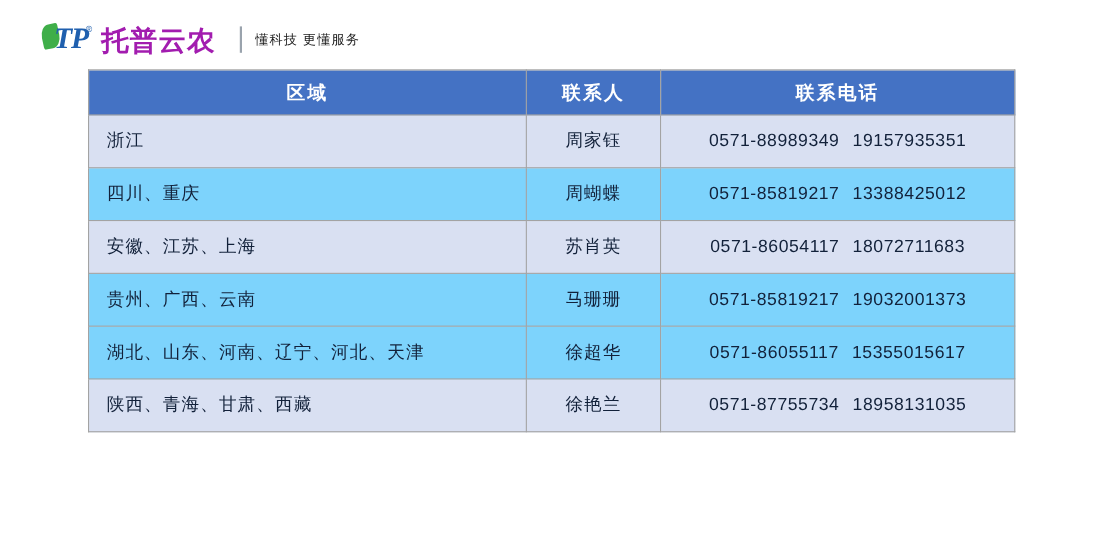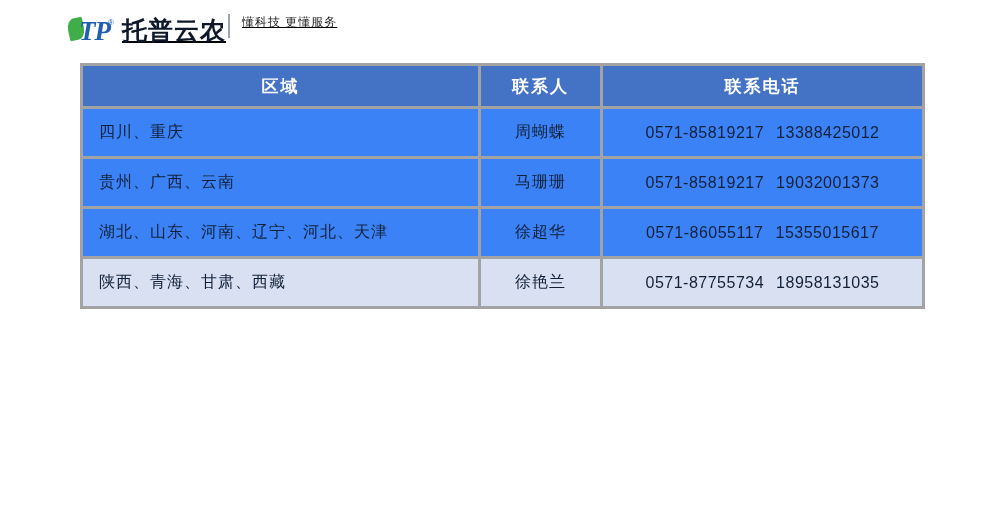--- a/index.html
+++ b/index.html
@@ -17,24 +17,24 @@
     position: relative;
     width: 1000px;
     height: 508px;
     background: #ffffff;
   }
 
   
   .header {
     position: absolute;
     top: 14px;
-    left: 68px;
+    left: 38px;
     display: flex;
+    align-items: center;
     height: 44px;
-    text-decoration: underline;
   }
   .logo-mark {
     position: relative;
     width: 46px;
     height: 36px;
     margin-right: 8px;
   }
   .logo-mark .leaf {
     position: absolute;
     left: 0;
@@ -59,23 +59,23 @@
   .logo-mark .reg {
     position: absolute;
     left: 40px;
     top: 4px;
     font-size: 8px;
     color: #1f5fae;
   }
   .logo-name {
     font-size: 25px;
     font-weight: bold;
-    color: #0f172a;
-    letter-spacing: 1px;
-    margin-right: 0;
+    color: #a21caf;
+    letter-spacing: 1px;
+    margin-right: 20px;
   }
   .logo-divider {
     width: 2px;
     height: 24px;
     background: #9aa3ad;
     margin: 0 12px 0 2px;
   }
   .logo-slogan {
     font-size: 12px;
     color: #1a1a1a;
@@ -89,21 +89,21 @@
     left: 80px;
     width: 842px;
   }
   table.contact-table {
     border-collapse: collapse;
     width: 842px;
     table-layout: fixed;
   }
   table.contact-table th,
   table.contact-table td {
-    border: 3px solid #a3a3a3;
+    border: 1px solid #a3a3a3;
   }
   table.contact-table thead th {
     background: #4472c4;
     color: #ffffff;
     font-size: 17px;
     font-weight: bold;
     height: 38px;
     letter-spacing: 2px;
     text-align: center;
   }
@@ -111,21 +111,21 @@
   col.c-person { width: 122px; }
   col.c-phone  { width: 322px; }
 
   table.contact-table tbody td {
     font-size: 16px;
     color: #12213a;
     height: 45px;
     background: #d9e0f2;
   }
   table.contact-table tbody tr.alt td {
-    background: #3b82f6;
+    background: #7dd3fc;
   }
   td.area {
     text-align: left;
     padding-left: 16px;
     letter-spacing: 1px;
   }
   td.person {
     text-align: center;
     letter-spacing: 1px;
   }
@@ -161,27 +161,41 @@
         <col class="c-phone">
       </colgroup>
       <thead>
         <tr>
           <th>区域</th>
           <th>联系人</th>
           <th>联系电话</th>
         </tr>
       </thead>
       <tbody>
+        <tr>
+          <td class="area">浙江</td>
+          <td class="person">周家钰</td>
+          <td class="phone">
+            <span>0571-88989349</span><span class="num2">19157935351</span>
+          </td>
+        </tr>
         <tr class="alt">
           <td class="area">四川、重庆</td>
           <td class="person">周蝴蝶</td>
           <td class="phone">
             <span>0571-85819217</span><span class="num2">13388425012</span>
           </td>
         </tr>
+        <tr>
+          <td class="area">安徽、江苏、上海</td>
+          <td class="person">苏肖英</td>
+          <td class="phone">
+            <span>0571-86054117</span><span class="num2">18072711683</span>
+          </td>
+        </tr>
         <tr class="alt">
           <td class="area">贵州、广西、云南</td>
           <td class="person">马珊珊</td>
           <td class="phone">
             <span>0571-85819217</span><span class="num2">19032001373</span>
           </td>
         </tr>
         <tr class="alt">
           <td class="area">湖北、山东、河南、辽宁、河北、天津</td>
           <td class="person">徐超华</td>

